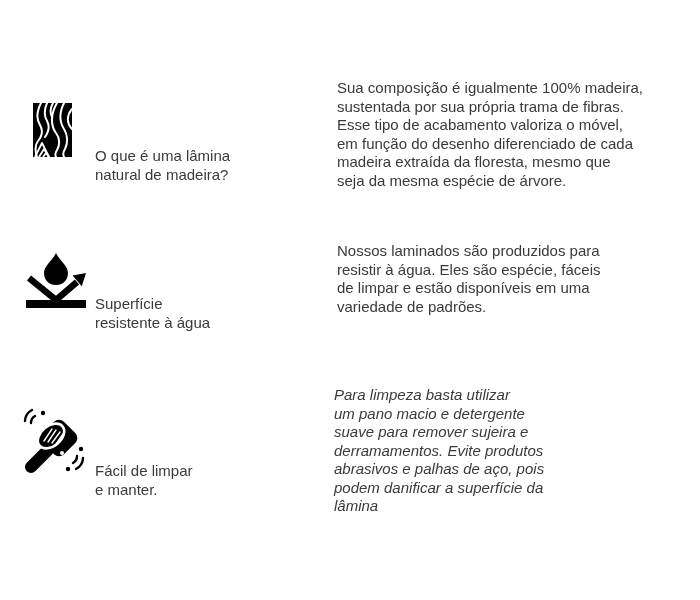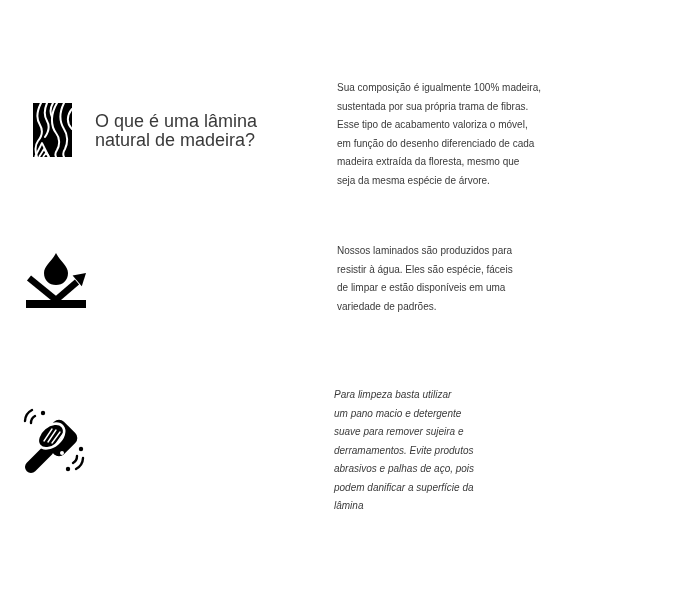--- a/index.html
+++ b/index.html
@@ -7,28 +7,29 @@
     position: relative;
     width: 700px;
     height: 600px;
     background: #ffffff;
     font-family: "Liberation Sans", sans-serif;
     color: #3d3d3d;
     overflow: hidden;
   }
   .feature-title {
     position: absolute;
-    font-size: 18px;
+    font-size: 15px;
     line-height: 19px;
     white-space: pre-line;
     color: #3a3a3a;
+    margin-top: 34px;
   }
   .feature-desc {
     position: absolute;
-    font-size: 10px;
+    font-size: 15px;
     line-height: 18.5px;
     white-space: pre-line;
     color: #3a3a3a;
   }
   .feature-icon { position: absolute; }
   #icon-wood  { left: 33px; top: 103px; }
   #title-wood { left: 95px; top: 112px; }
   #desc-wood  { left: 337px; top: 79px; }
   #icon-water  { left: 26px; top: 252px; }
   #title-water { left: 95px; top: 260px; }
@@ -75,20 +76,22 @@
       <path d="M30,1 C34,9 42,14 42,21 C42,28.5 36.8,33 30,33 C23.2,33 18,28.5 18,21 C18,14 26,9 30,1 Z" fill="#000000"></path>
 
       <path d="M3,26 L30,48" stroke="#000000" stroke-width="6.5" fill="none"></path>
       <path d="M30,48 L51,30" stroke="#000000" stroke-width="6.5" fill="none"></path>
 
       <polygon points="60,21 55.8,34.2 46.6,23.4" fill="#000000"></polygon>
 
       <rect x="0" y="48" width="60" height="8" fill="#000000"></rect>
     </svg>
   </span>
+  <div class="feature-title" id="title-water">Superfície
+resistente à água</div>
   <div class="feature-desc" id="desc-water">Nossos laminados são produzidos para
 resistir à água. Eles são espécie, fáceis
 de limpar e estão disponíveis em uma
 variedade de padrões.</div>
 
   <span class="feature-icon" id="icon-clean">
     <svg width="66" height="66" viewBox="0 0 66 66" xmlns="http://www.w3.org/2000/svg">
 
       <g transform="translate(38,31) rotate(45)">
         <rect x="-15" y="-15" width="30" height="30" rx="7" fill="#000000"></rect>
@@ -114,20 +117,22 @@
         <path d="M4,14 A13,13 0 0 1 11,3"></path>
         <path d="M10,16 A8,8 0 0 1 14,9"></path>
         <path d="M62,51 A13,13 0 0 1 55,62"></path>
         <path d="M56,49 A8,8 0 0 1 52,56"></path>
       </g>
       <circle cx="22" cy="6" r="2.2" fill="#000000"></circle>
       <circle cx="60" cy="42" r="2.2" fill="#000000"></circle>
       <circle cx="47" cy="62" r="2.2" fill="#000000"></circle>
     </svg>
   </span>
+  <div class="feature-title" id="title-clean">Fácil de limpar
+e manter.</div>
   <div class="feature-desc" id="desc-clean">Para limpeza basta utilizar
 um pano macio e detergente
 suave para remover sujeira e
 derramamentos. Evite produtos
 abrasivos e palhas de aço, pois
 podem danificar a superfície da
 lâmina</div>
 
 </div>
 

